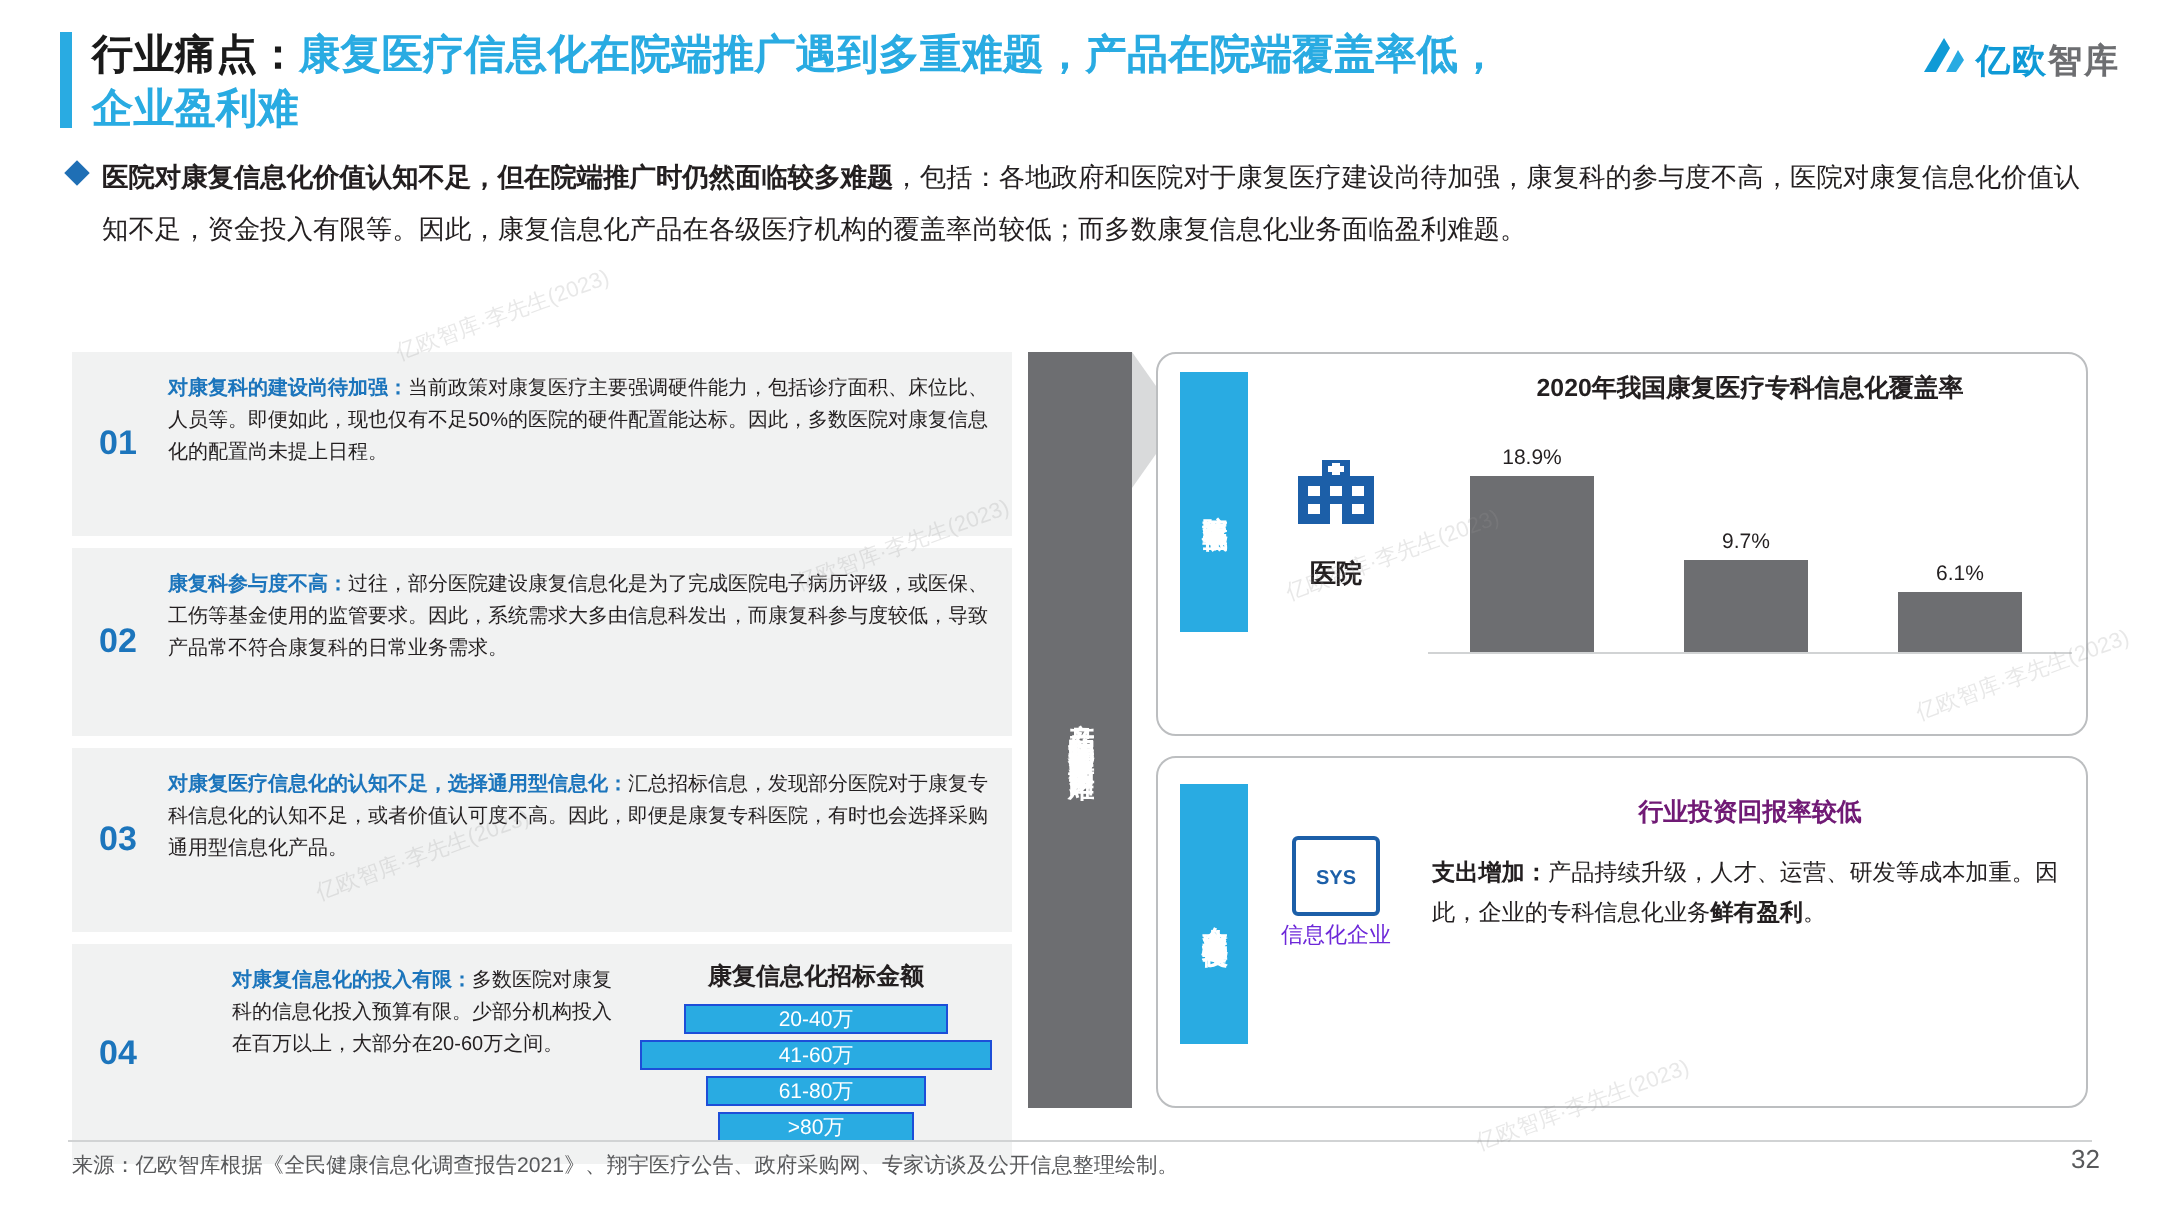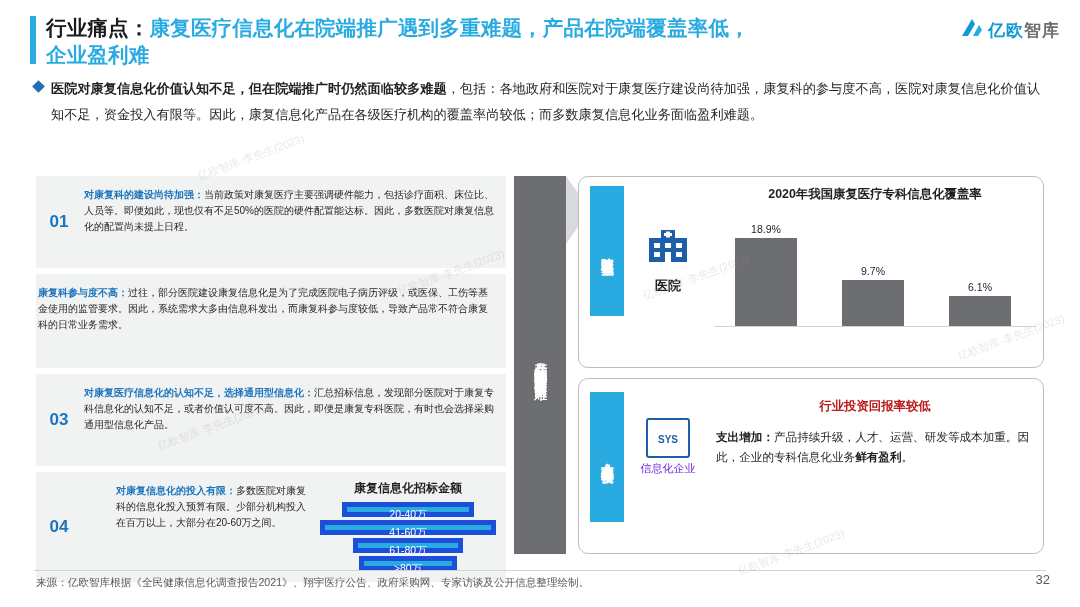--- a/index.html
+++ b/index.html
@@ -140,21 +140,21 @@
     margin-bottom: 5px;
   }
   .bid-bar {
     height: 15px;
     background: #29abe2;
     color: #fff;
     font-size: 10.5px;
     line-height: 15px;
     text-align: center;
     margin: 0 auto 3px auto;
-    border: 5px solid #1d4ed8;
+    border: 1px solid #1d4ed8;
   }
 
   
   .ribbon {
     position: absolute;
     left: 514px;
     top: 176px;
     width: 52px;
     height: 378px;
     background: #6d6e71;
@@ -281,21 +281,21 @@
   
   .roi-wrap {
     position: absolute;
     left: 716px; top: 398px;
     width: 318px;
   }
   .roi-title {
     text-align: center;
     font-size: 12.4px;
     font-weight: bold;
-    color: #b91c1c;
+    color: #701a75;
     margin-bottom: 12px;
   }
   .roi-line {
     font-size: 11.6px;
     line-height: 1.75;
     color: #231f20;
   }
   .roi-line b { font-weight: bold; }
 
   
@@ -361,20 +361,21 @@
 <div class="left-col">
 
   <div class="pain-row row-01">
     <div class="pain-num">01</div>
     <div class="pain-body">
       <span class="lead">对康复科的建设尚待加强：</span><span>当前政策对康复医疗主要强调硬件能力，包括诊疗面积、床位比、人员等。即便如此，现也仅有不足50%的医院的硬件配置能达标。因此，多数医院对康复信息化的配置尚未提上日程。</span>
     </div>
   </div>
 
   <div class="pain-row row-02">
+    <div class="pain-num">02</div>
     <div class="pain-body">
       <span class="lead">康复科参与度不高：</span><span>过往，部分医院建设康复信息化是为了完成医院电子病历评级，或医保、工伤等基金使用的监管要求。因此，系统需求大多由信息科发出，而康复科参与度较低，导致产品常不符合康复科的日常业务需求。</span>
     </div>
   </div>
 
   <div class="pain-row row-03">
     <div class="pain-num">03</div>
     <div class="pain-body">
       <span class="lead">对康复医疗信息化的认知不足，选择通用型信息化：</span><span>汇总招标信息，发现部分医院对于康复专科信息化的认知不足，或者价值认可度不高。因此，即便是康复专科医院，有时也会选择采购通用型信息化产品。</span>
     </div>

